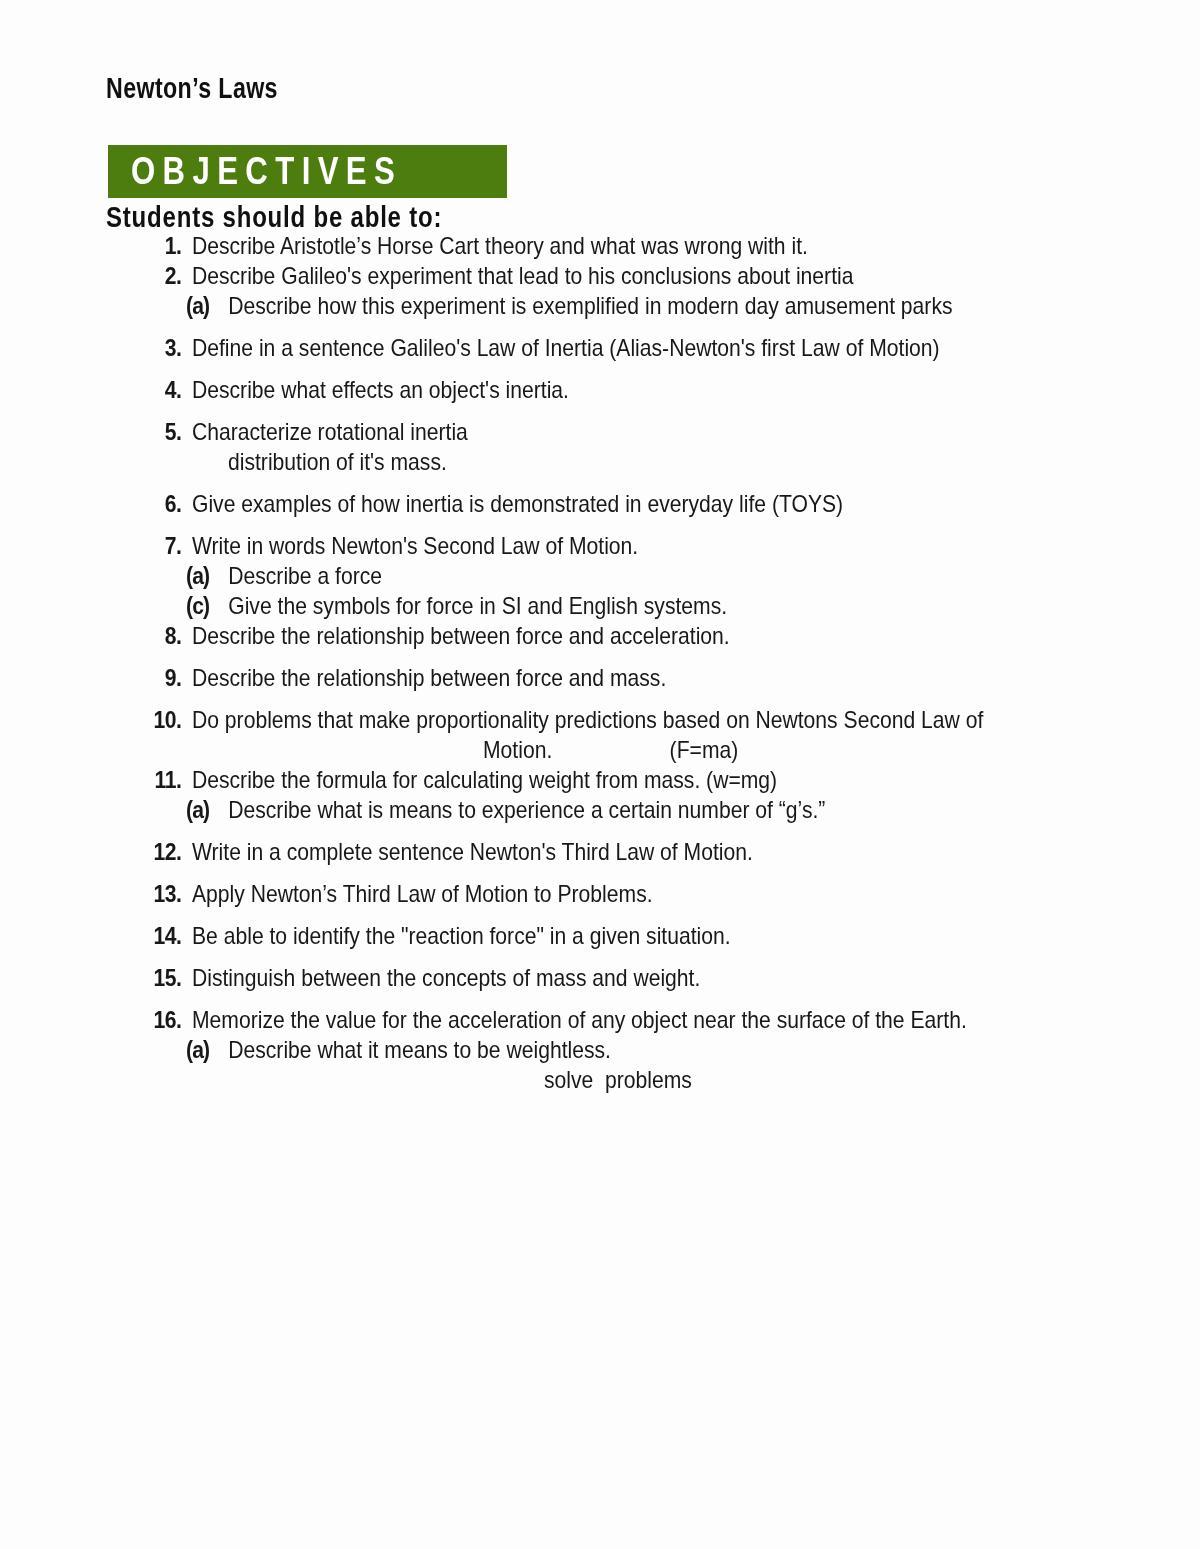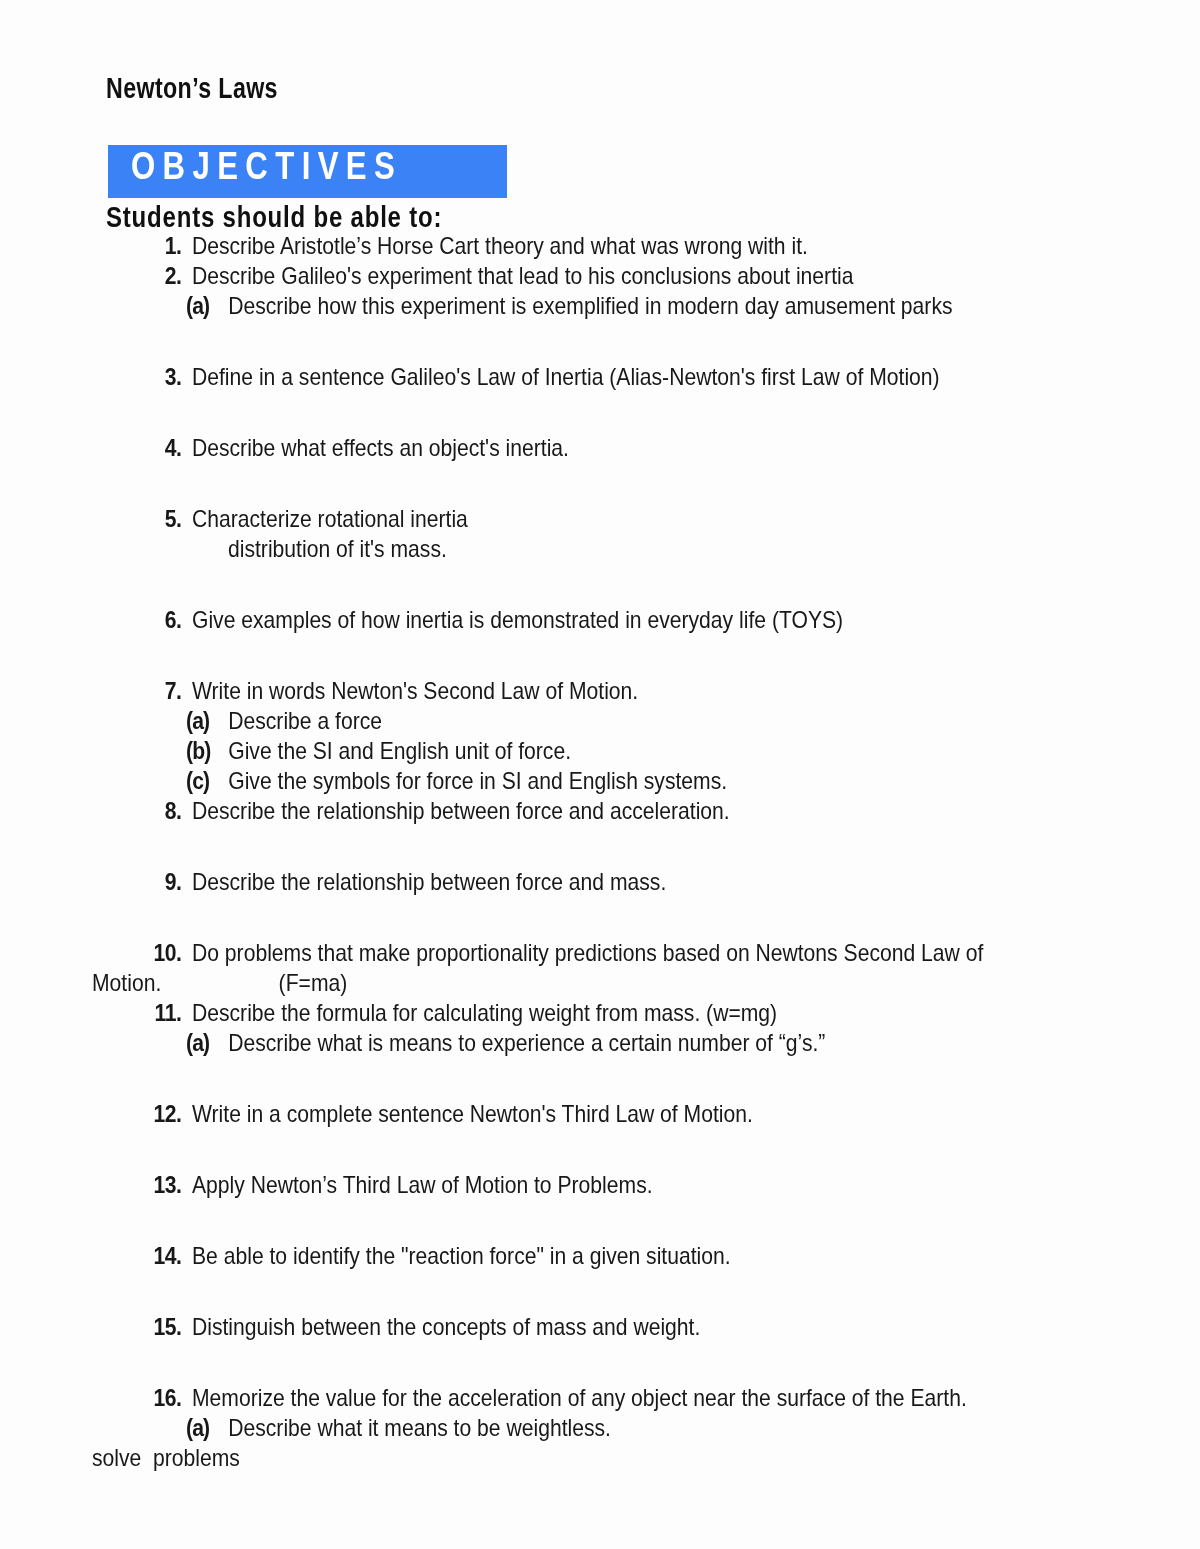--- a/index.html
+++ b/index.html
@@ -24,23 +24,23 @@
     transform-origin: left top;
     white-space: nowrap;
     color: #101010;
   }
   .banner {
     position: absolute;
     left: 108px;
     top: 145px;
     width: 399px;
     height: 53px;
-    background: #3b82f6;
+    background: #4d7c0f;
     display: flex;
-    align-items: flex-start;
+    align-items: center;
     overflow: hidden;
   }
   .banner-text {
     color: #ffffff;
     font-weight: bold;
     font-size: 38px;
     letter-spacing: 9px;
     padding-left: 28px;
     transform: scaleX(0.82);
     transform-origin: left center;
@@ -64,23 +64,23 @@
     top: 231px;
     width: 1136px;
   }
   .row {
     height: 30px;
     line-height: 30px;
     font-size: 24px;
     padding-left: 104px;
     white-space: pre;
   }
-  .row.gap { margin-top: 41px; }
+  .row.gap { margin-top: 12px; }
   .row.sub { padding-left: 186px; }
-  .row.cont1 { padding-left: 92px; }
+  .row.cont1 { padding-left: 120px; text-align: center; }
   .row.cont2 { padding-left: 228px; }
   .shrink {
     display: inline-block;
     transform: scaleX(0.88);
     transform-origin: left center;
     white-space: pre;
   }
   .num {
     display: inline-block;
     width: 88px;
@@ -113,21 +113,20 @@
       <div class="row"><span class="shrink"><span class="num">1.</span><span>Describe Aristotle’s Horse Cart theory and what was wrong with it.</span></span></div>
       <div class="row"><span class="shrink"><span class="num">2.</span><span>Describe Galileo's experiment that lead to his conclusions about inertia</span></span></div>
       <div class="row sub"><span class="shrink"><span class="sub-label">(a)</span><span>Describe how this experiment is exemplified in modern day amusement parks</span></span></div>
       <div class="row gap"><span class="shrink"><span class="num">3.</span><span>Define in a sentence Galileo's Law of Inertia (Alias-Newton's first Law of Motion)</span></span></div>
       <div class="row gap"><span class="shrink"><span class="num">4.</span><span>Describe what effects an object's inertia.</span></span></div>
       <div class="row gap"><span class="shrink"><span class="num">5.</span><span>Characterize rotational inertia</span></span></div>
       <div class="row cont2"><span class="shrink"><span>distribution of it's mass.</span></span></div>
       <div class="row gap"><span class="shrink"><span class="num">6.</span><span>Give examples of how inertia is demonstrated in everyday life (TOYS)</span></span></div>
       <div class="row gap"><span class="shrink"><span class="num">7.</span><span>Write in words Newton's Second Law of Motion.</span></span></div>
       <div class="row sub"><span class="shrink"><span class="sub-label">(a)</span><span>Describe a force</span></span></div>
-      <div class="row sub"><span class="shrink"><span class="sub-label">(b)</span><span>Give the SI and English unit of force.</span></span></div>
       <div class="row sub"><span class="shrink"><span class="sub-label">(c)</span><span>Give the symbols for force in SI and English systems.</span></span></div>
       <div class="row"><span class="shrink"><span class="num">8.</span><span>Describe the relationship between force and acceleration.</span></span></div>
       <div class="row gap"><span class="shrink"><span class="num">9.</span><span>Describe the relationship between force and mass.</span></span></div>
       <div class="row gap"><span class="shrink"><span class="num">10.</span><span>Do problems that make proportionality predictions based on Newtons Second Law of</span></span></div>
       <div class="row cont1"><span class="shrink"><span>Motion.                    (F=ma)</span></span></div>
       <div class="row"><span class="shrink"><span class="num">11.</span><span>Describe the formula for calculating weight from mass. (w=mg)</span></span></div>
       <div class="row sub"><span class="shrink"><span class="sub-label">(a)</span><span>Describe what is means to experience a certain number of “g’s.”</span></span></div>
       <div class="row gap"><span class="shrink"><span class="num">12.</span><span>Write in a complete sentence Newton's Third Law of Motion.</span></span></div>
       <div class="row gap"><span class="shrink"><span class="num">13.</span><span>Apply Newton’s Third Law of Motion to Problems.</span></span></div>
       <div class="row gap"><span class="shrink"><span class="num">14.</span><span>Be able to identify the "reaction force" in a given situation.</span></span></div>

